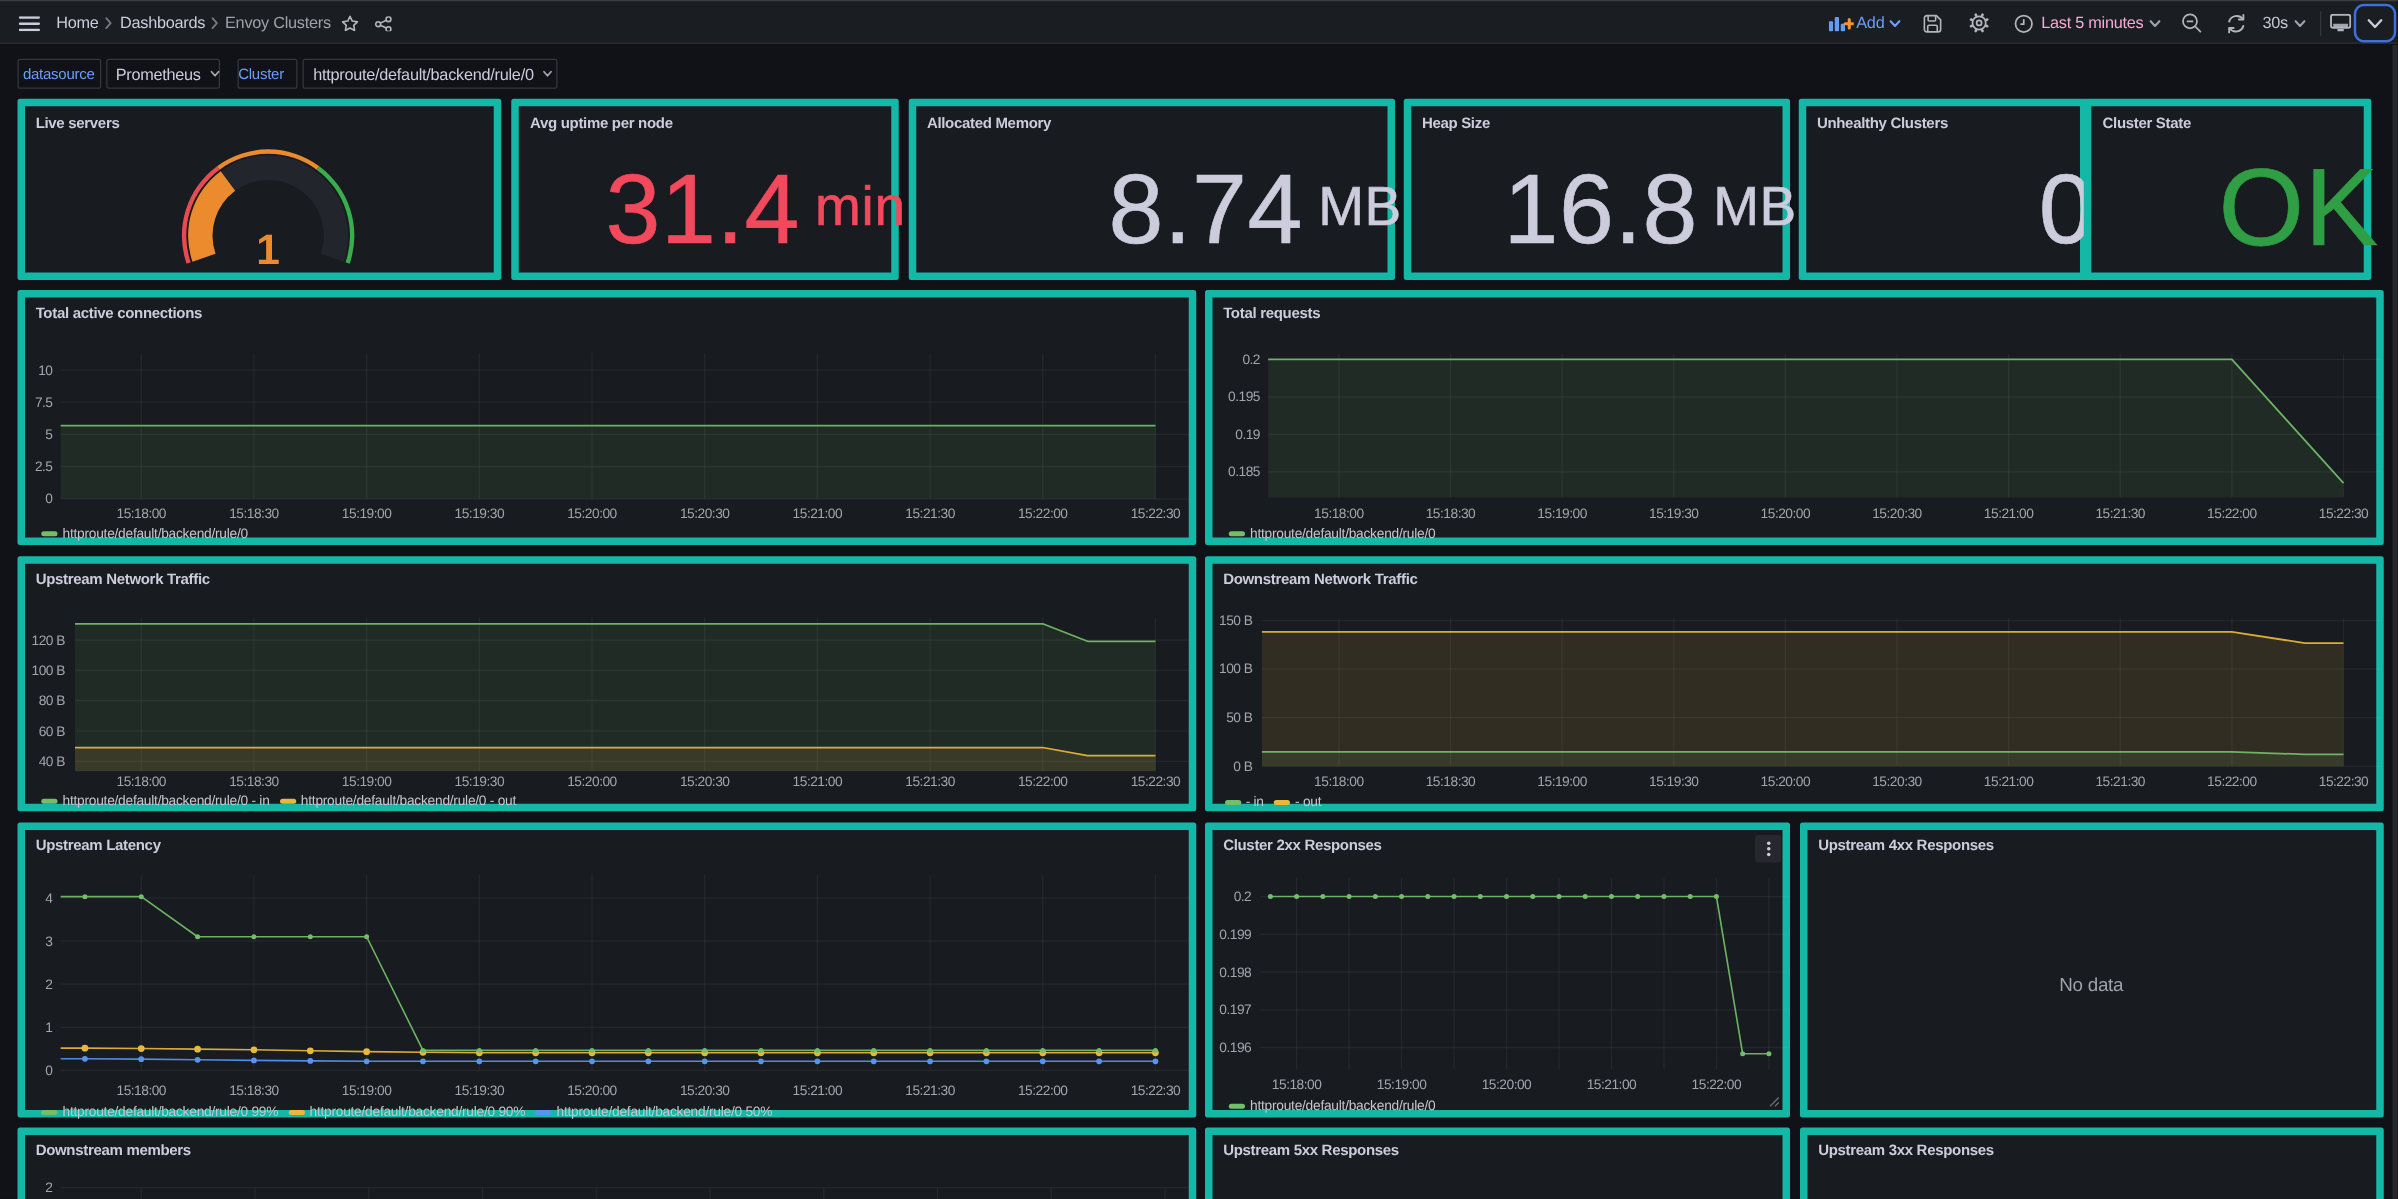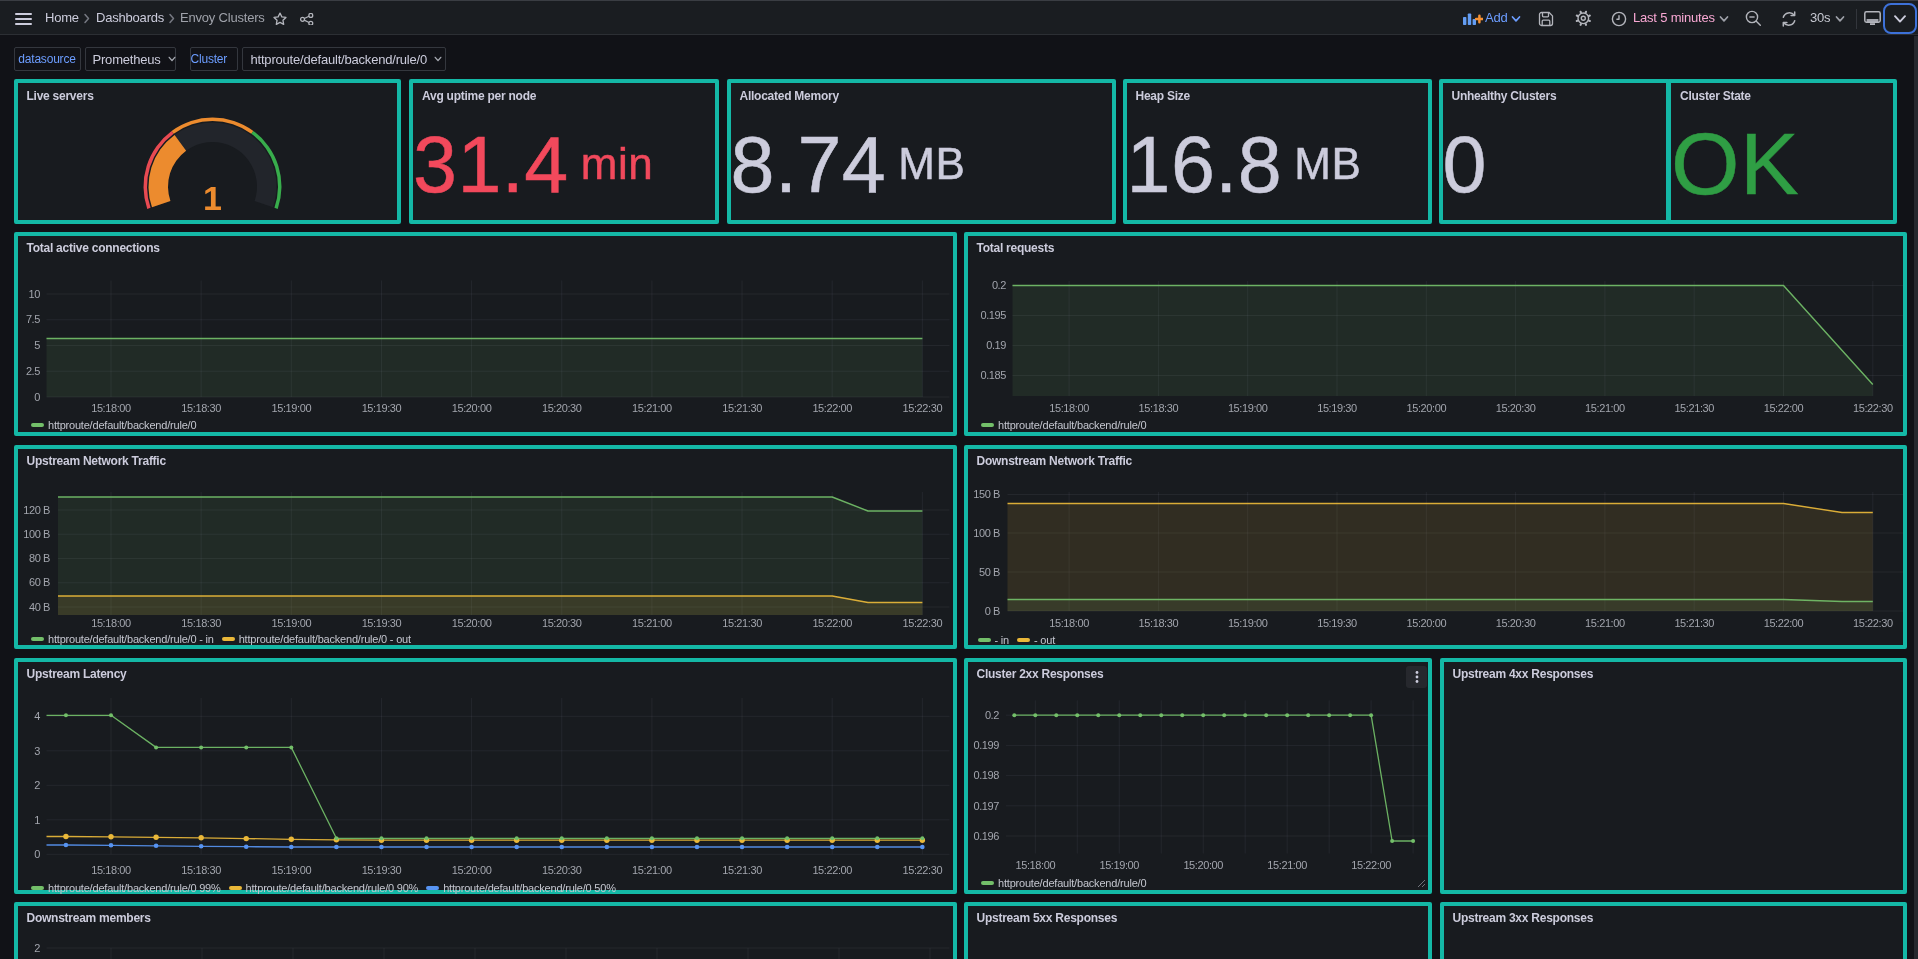--- a/index.html
+++ b/index.html
@@ -1,23 +1,23 @@
 <!DOCTYPE html>
 <html><head><meta charset="utf-8"><style>
 * { margin:0; padding:0; box-sizing:border-box; }
 html,body { width:1918px; height:959px; background:#111217; overflow:hidden;
   font-family:"Liberation Sans", sans-serif; }
 .nav { position:absolute; left:0; top:0; width:1918px; height:35px; background:#1a1d21;
   border-bottom:1px solid #2c2f34; border-top:1px solid #3a3d43; }
 .nav .it { position:absolute; display:flex; align-items:center; }
 .crumb { font-size:13px; letter-spacing:-0.2px; }
-.panel { position:absolute; background:#181b1f; border:4px solid #14b8a6; border-radius:2px; }
+.panel { position:absolute; background:#181b1f; border:6px solid #14b8a6; border-radius:2px; }
 .ptitle { position:absolute; left:9px; top:5.5px; font-size:12px; font-weight:700;
   letter-spacing:-0.25px; color:#ccccdc; white-space:nowrap; }
-.statv { position:absolute; left:0; display:flex; align-items:center; justify-content:flex-start;
+.statv { position:absolute; left:0; display:flex; align-items:center; justify-content:flex-end;
   font-weight:400; letter-spacing:0.5px; line-height:1; -webkit-text-stroke:0.5px currentColor; }
 .statb { font-weight:400; }
 .legend { position:absolute; display:flex; gap:8px; font-size:11px; letter-spacing:-0.2px;
   color:#c4c6cf; white-space:nowrap; align-items:center; }
 .li { display:flex; align-items:center; gap:4px; }
 .sw { width:13px; height:4px; border-radius:2px; display:inline-block; }
 .nodata { position:absolute; left:0; top:30px; width:100%; height:190px; display:flex;
   align-items:center; justify-content:center; font-size:15px; color:#a0a2ab; letter-spacing:-0.2px}
 svg { display:block; }
 text { font-family:"Liberation Sans", sans-serif; }
@@ -519,20 +519,21 @@
         <circle cx="11" cy="15.5" r="1.4" fill="#ccccdc"></circle>
       </svg>
     </div>
     <svg width="10" height="10" style="position:absolute;right:2px;bottom:2px">
       <line x1="9" y1="2" x2="2" y2="9" stroke="#707279" stroke-width="1"></line>
       <line x1="9" y1="6" x2="6" y2="9" stroke="#707279" stroke-width="1"></line>
     </svg>
   </div>
 <div class="panel" style="left:1439.5px;top:657.5px;width:467px;height:236px">
     <div class="ptitle">Upstream 4xx Responses</div>
+    <div class="nodata">No data</div>
   </div>
 <div class="panel" style="left:13.5px;top:901.5px;width:943px;height:236px">
     <div class="ptitle">Downstream members</div>
     <svg width="943" height="57.5" viewBox="0 0 943 57.5" style="position:absolute;left:0;top:0">
       <line x1="93" y1="42" x2="93" y2="57.5" stroke="rgba(204,204,220,0.07)" stroke-width="1"></line>
       <line x1="184" y1="42" x2="184" y2="57.5" stroke="rgba(204,204,220,0.07)" stroke-width="1"></line>
       <line x1="275" y1="42" x2="275" y2="57.5" stroke="rgba(204,204,220,0.07)" stroke-width="1"></line>
       <line x1="366" y1="42" x2="366" y2="57.5" stroke="rgba(204,204,220,0.07)" stroke-width="1"></line>
       <line x1="457" y1="42" x2="457" y2="57.5" stroke="rgba(204,204,220,0.07)" stroke-width="1"></line>
       <line x1="548" y1="42" x2="548" y2="57.5" stroke="rgba(204,204,220,0.07)" stroke-width="1"></line>

